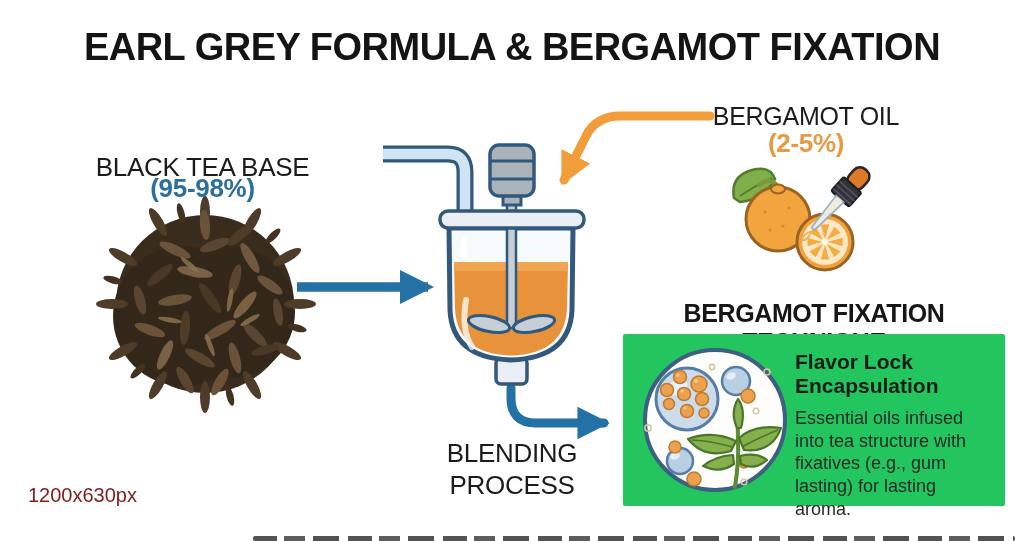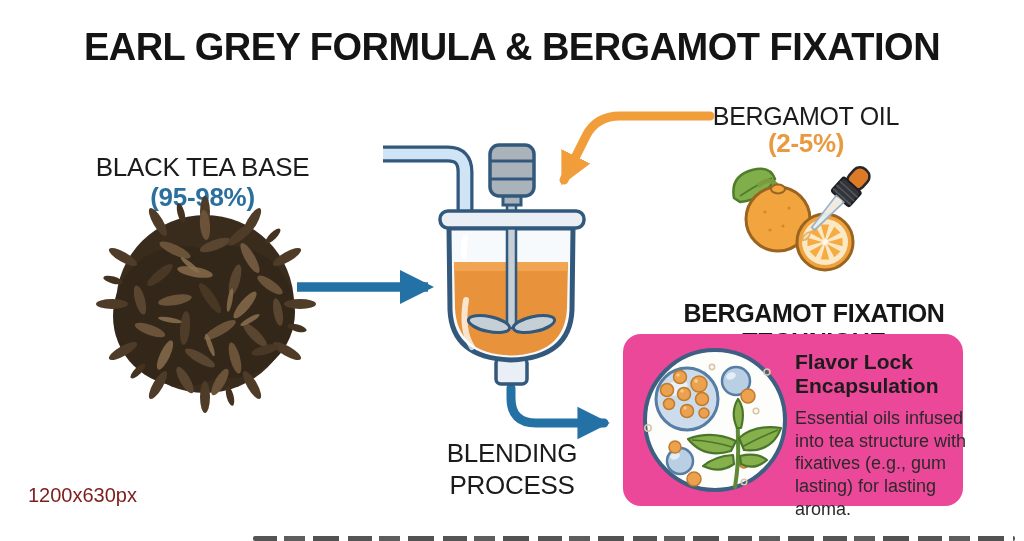--- a/index.html
+++ b/index.html
@@ -6,27 +6,27 @@
   .stage{position:relative;width:1024px;height:541px;background:#ffffff;overflow:hidden;
          font-family:"Liberation Sans",sans-serif;color:#111;}
   .abs{position:absolute;}
   .title{left:0;top:26px;width:1024px;text-align:center;font-size:38px;font-weight:bold;
          letter-spacing:-0.5px;color:#141414;}
   .node-label{font-weight:normal;font-size:26px;text-align:center;color:#1b1b1b;letter-spacing:-0.3px;}
   .pct{font-weight:bold;font-size:26px;text-align:center;letter-spacing:-0.3px;}
   .pct-blue{color:#2a6f9e;}
   .pct-orange{color:#e9993f;}
   .black-tea-label{left:85px;top:152px;width:235px;}
-  .black-tea-pct{left:85px;top:182px;width:235px;}
+  .black-tea-pct{left:85px;top:173px;width:235px;}
   .bergamot-label{left:706px;top:102px;width:200px;font-size:25px;}
   .bergamot-pct{left:706px;top:128px;width:200px;}
   .blending-label{left:428px;top:438px;width:168px;line-height:1.23;}
   .fixation-heading{left:623px;top:299px;width:382px;text-align:center;font-weight:bold;
                     font-size:25px;letter-spacing:-0.4px;color:#161616;}
-  .card{left:623px;top:334px;width:340px;height:172px;background:#ec4899;border-radius:18px;}
+  .card{left:623px;top:334px;width:382px;height:172px;background:#22c55e;border-radius:2px;}
   .card-text{position:absolute;left:172px;top:16px;width:202px;}
   .card-title{font-weight:bold;font-size:21px;line-height:1.14;color:#1c1c1c;width:170px;}
   .card-body{margin-top:9px;font-size:18px;line-height:1.26;color:#2a2a2a;width:202px;}
   .footer-dim{left:28px;top:484px;font-size:20px;color:#7f1d1d;}
   .crop-strip{left:253px;top:536px;width:762px;height:5px;opacity:.88;border-radius:2px;
     background-image:repeating-linear-gradient(90deg,#3d3d3d 0 24px,transparent 24px 31px,
       #474747 31px 52px,transparent 52px 60px,#3a3a3a 60px 86px,transparent 86px 95px);}
   svg{display:block;}
 </style>
 </head>

